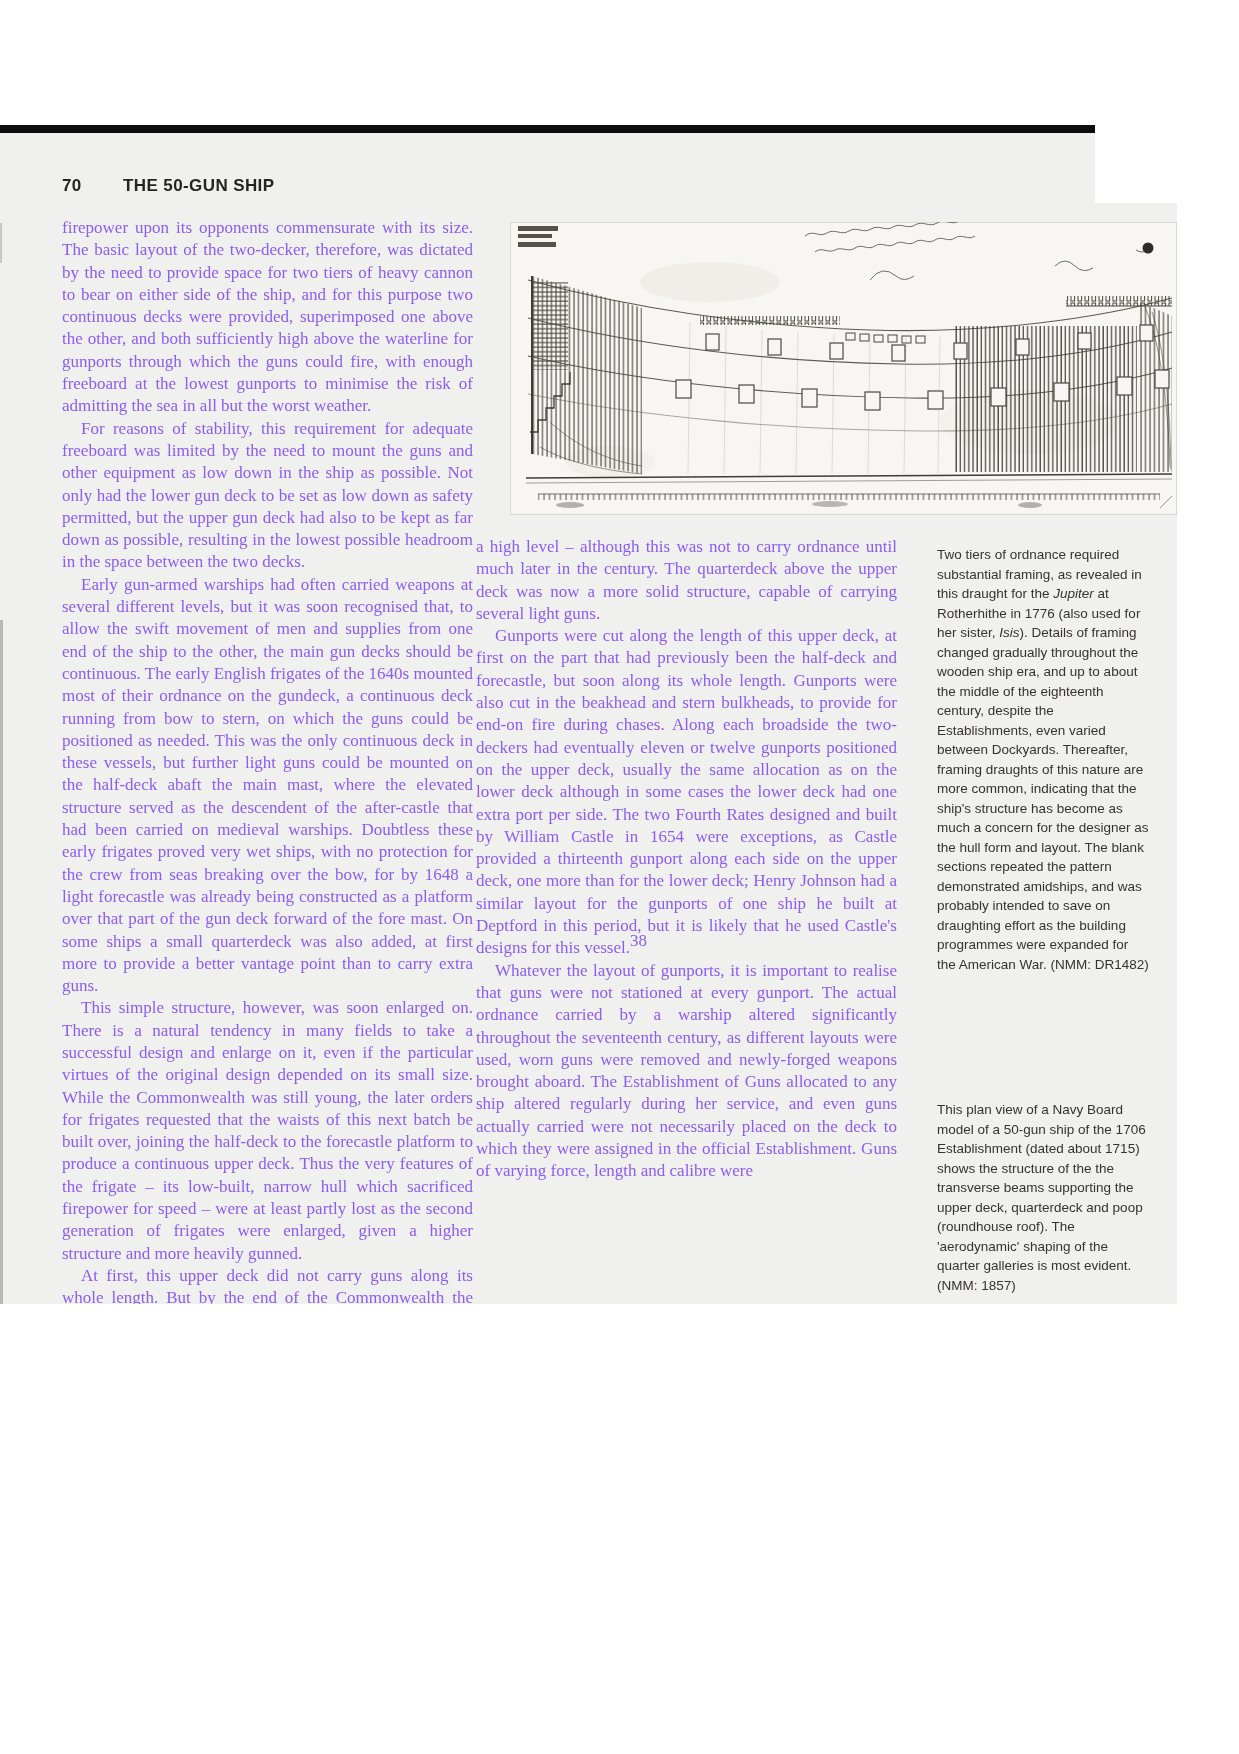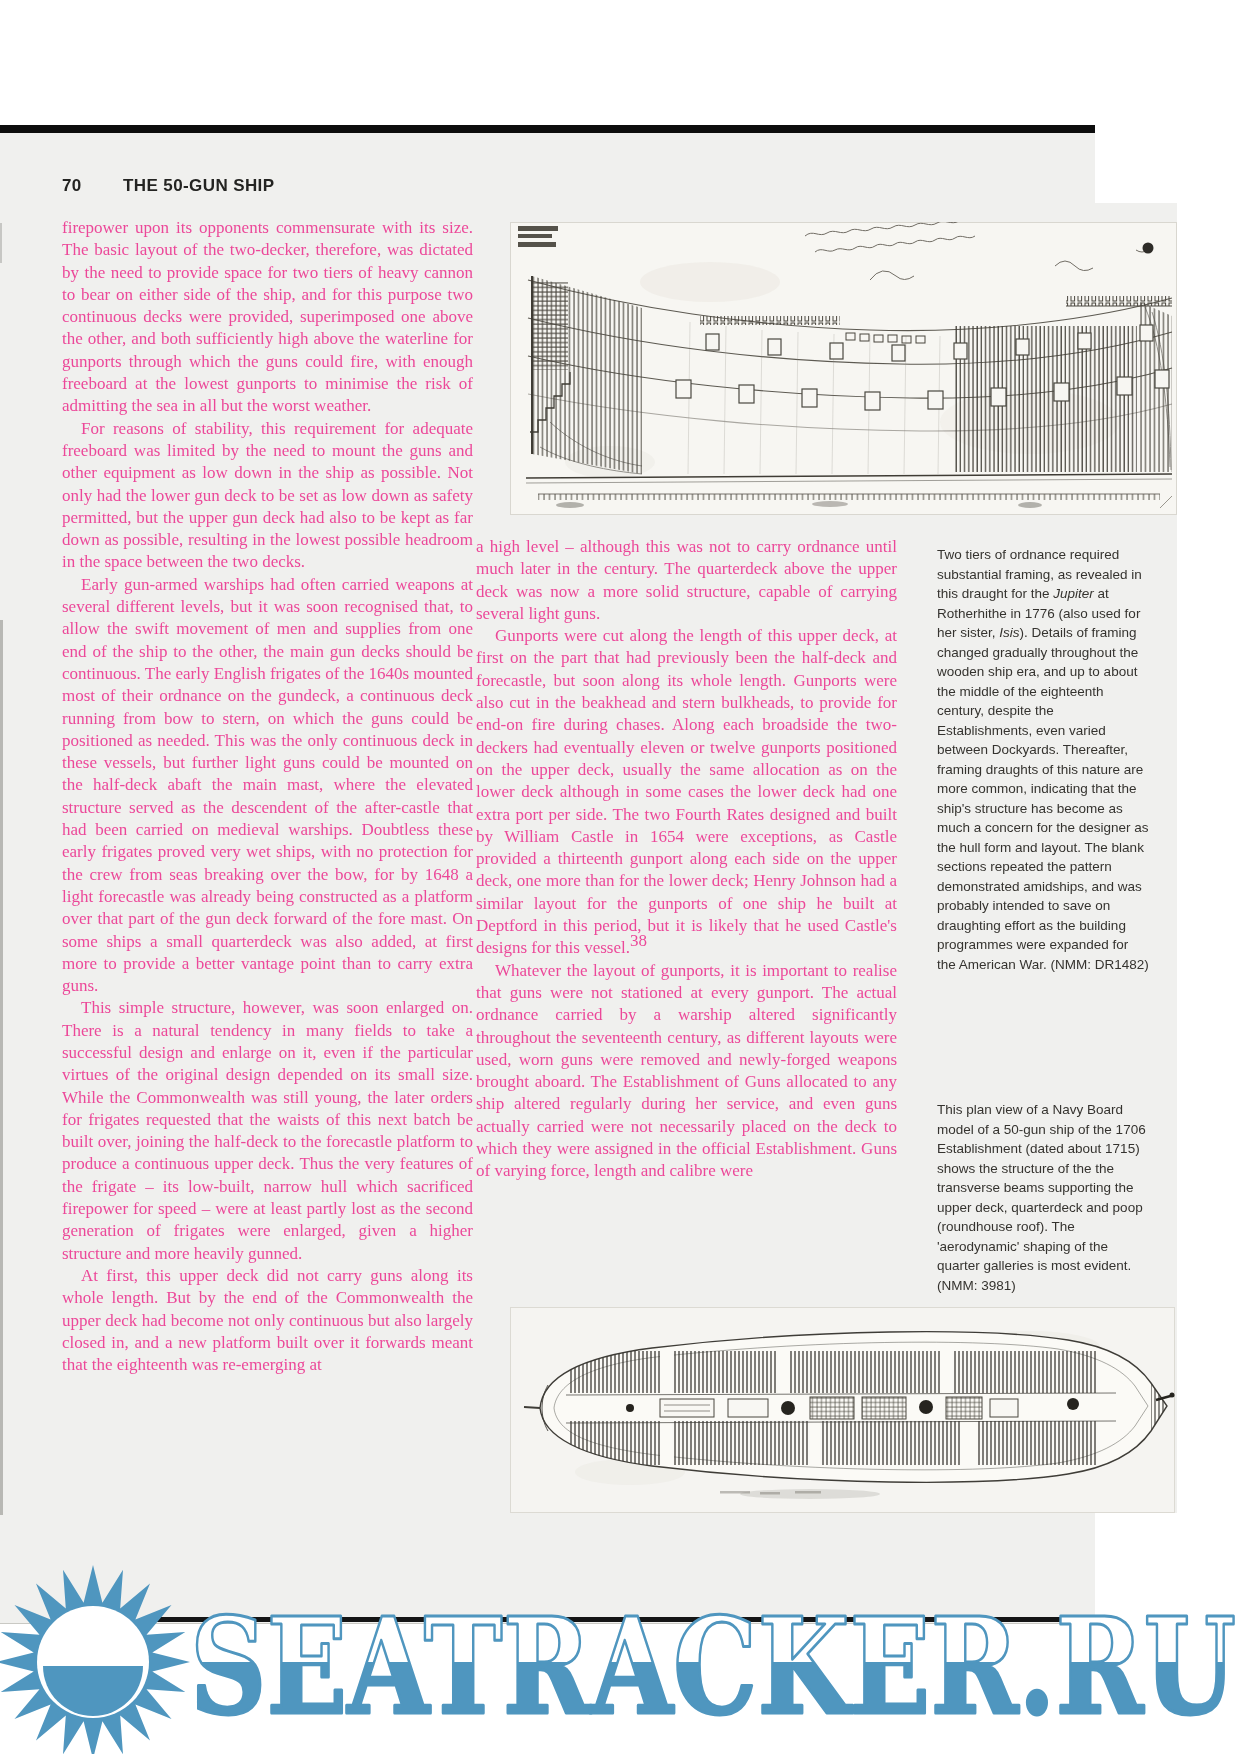--- a/index.html
+++ b/index.html
@@ -1,27 +1,27 @@
 <!DOCTYPE html>
 <html><head>
 <meta charset="utf-8">
 <style>
   html,body{margin:0;padding:0;background:#ffffff;}
-  .canvas{position:relative;width:1239px;height:1754px;background:#ffffff;overflow:hidden;
+  .canvas{position:relative;width:1239px;height:1304px;background:#ffffff;overflow:hidden;
           font-family:"Liberation Serif",serif;}
   .abs{position:absolute;}
   .page-sheet{left:0;top:133px;width:1095px;height:1490px;background:#f0f0ee;border-bottom:1px solid #c9c9c4;}
   .page-sheet-ext{left:1093px;top:203px;width:84px;height:1310px;background:#f0f0ee;}
   .top-bar{left:0;top:125px;width:1095px;height:8px;background:#0d0d0d;}
   .gutter{left:0;top:620px;width:3px;height:895px;background:#8a8a85;opacity:.55;}
   .gutter2{left:0;top:223px;width:2px;height:40px;background:#8a8a85;opacity:.4;}
   .header{left:62px;top:176px;width:500px;font-family:"Liberation Sans",sans-serif;
           font-size:17px;font-weight:600;letter-spacing:.4px;color:#242422;}
   .header .num{display:inline-block;width:61px;}
-  .bodycol{font-size:17px;line-height:22.3px;color:#ec4899;text-align:justify;}
+  .bodycol{font-size:17px;line-height:22.3px;color:#8b5cf6;text-align:justify;}
   .bodycol p{margin:0;}
   .bodycol p.ind{text-indent:19px;}
   .leftcol{left:62px;top:217px;width:411px;}
   .midcol{left:476px;top:536px;width:421px;}
   sup.note{font-size:17px;line-height:0;vertical-align:super;}
   .capcol{font-family:"Liberation Sans",sans-serif;font-size:13.5px;line-height:19.5px;color:#35332f;}
   .cap1{left:937px;top:545px;width:212px;}
   .cap2{left:937px;top:1100px;width:212px;}
   .capcol i{font-style:italic;}
   .photo{display:block;}
@@ -169,21 +169,21 @@
 
   <div class="abs bodycol midcol">
     <p>a high level – although this was not to carry ordnance until much later in the century. The quarterdeck above the upper deck was now a more solid structure, capable of carrying several light guns.</p>
     <p class="ind"><span>Gunports were cut along the length of this upper deck, at first on the part that had previously been the half-deck and forecastle, but soon along its whole length. Gunports were also cut in the beakhead and stern bulkheads, to provide for end-on fire during chases. Along each broadside the two-deckers had eventually eleven or twelve gunports positioned on the upper deck, usually the same allocation as on the lower deck although in some cases the lower deck had one extra port per side. The two Fourth Rates designed and built by William Castle in 1654 were exceptions, as Castle provided a thirteenth gunport along each side on the upper deck, one more than for the lower deck; Henry Johnson had a similar layout for the gunports of one ship he built at Deptford in this period, but it is likely that he used Castle's designs for this vessel.</span><sup class="note">38</sup></p>
     <p class="ind">Whatever the layout of gunports, it is important to realise that guns were not stationed at every gunport. The actual ordnance carried by a warship altered significantly throughout the seventeenth century, as different layouts were used, worn guns were removed and newly-forged weapons brought aboard. The Establishment of Guns allocated to any ship altered regularly during her service, and even guns actually carried were not necessarily placed on the deck to which they were assigned in the official Establishment. Guns of varying force, length and calibre were</p>
   </div>
 
   <div class="abs capcol cap1">
     <span>Two tiers of ordnance required substantial framing, as revealed in this draught for the </span><i>Jupiter</i><span> at Rotherhithe in 1776 (also used for her sister, </span><i>Isis</i><span>). Details of framing changed gradually throughout the wooden ship era, and up to about the middle of the eighteenth century, despite the Establishments, even varied between Dockyards. Thereafter, framing draughts of this nature are more common, indicating that the ship's structure has become as much a concern for the designer as the hull form and layout. The blank sections repeated the pattern demonstrated amidships, and was probably intended to save on draughting effort as the building programmes were expanded for the American War. (NMM: DR1482)</span>
   </div>
-  <div class="abs capcol cap2">This plan view of a Navy Board model of a 50-gun ship of the 1706 Establishment (dated about 1715) shows the structure of the the transverse beams supporting the upper deck, quarterdeck and poop (roundhouse roof). The 'aerodynamic' shaping of the quarter galleries is most evident. (NMM: 3981)</div>
+  <div class="abs capcol cap2">This plan view of a Navy Board model of a 50-gun ship of the 1706 Establishment (dated about 1715) shows the structure of the the transverse beams supporting the upper deck, quarterdeck and poop (roundhouse roof). The 'aerodynamic' shaping of the quarter galleries is most evident. (NMM: 1857)</div>
 
   <svg class="abs photo planview" width="665" height="206" viewBox="0 0 665 206">
     <defs>
       <pattern id="pvl" width="4" height="10" patternUnits="userSpaceOnUse">
         <line x1="1" y1="0" x2="1" y2="10" stroke="#35332e" stroke-width="1.4"></line>
       </pattern>
       <pattern id="pgrid" width="4.5" height="4.5" patternUnits="userSpaceOnUse">
         <path d="M0,1 H4.5 M1,0 V4.5" stroke="#4a473f" stroke-width=".7" fill="none"></path>
       </pattern>
       <clipPath id="hullclip">

